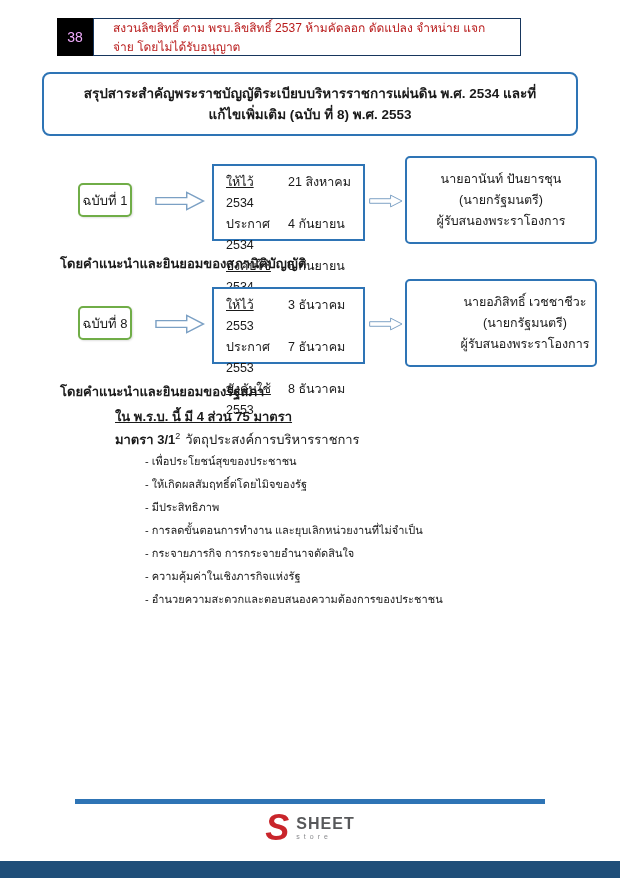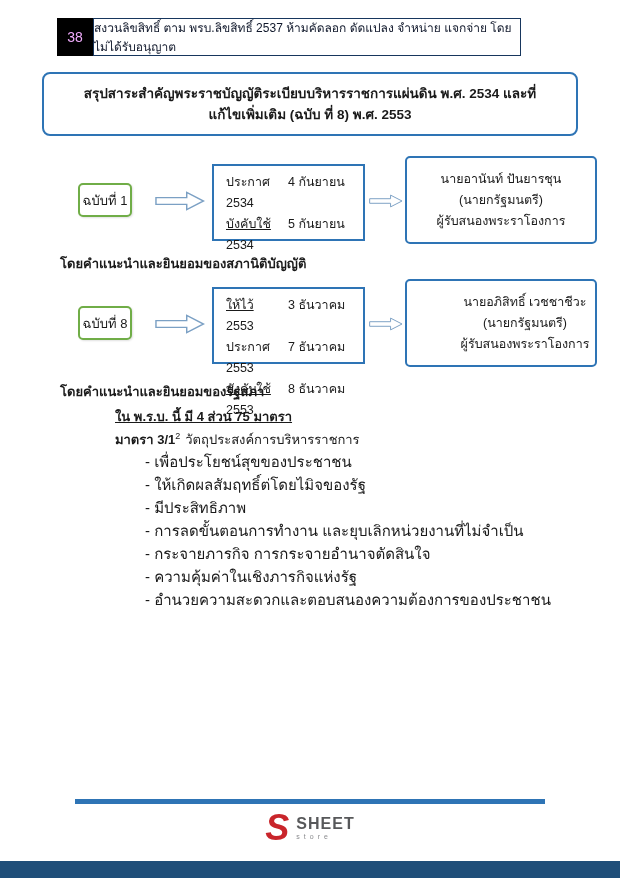--- a/index.html
+++ b/index.html
@@ -7,21 +7,21 @@
     position:relative;width:620px;height:878px;margin:0 auto;background:#ffffff;
     font-family:"Liberation Sans","DejaVu Sans",sans-serif;color:#1a1a1a;overflow:hidden;
   }
   
   .pagenum{
     position:absolute;left:57px;top:18px;width:36px;height:38px;background:#000;
     color:#f0abfc;display:flex;align-items:center;justify-content:center;font-size:14px;
   }
   .copybox{
     position:absolute;left:93px;top:18px;width:428px;height:38px;border:1px solid #17365d;
-    box-sizing:border-box;display:flex;align-items:center;padding:0 0;font-size:12px;color:#0f172a;
+    box-sizing:border-box;display:flex;align-items:center;padding:0 19px;font-size:12px;color:#b91c1c;
   }
   
   .titlebox{
     position:absolute;left:42px;top:72px;width:536px;height:64px;border:2px solid #2e74b5;
     border-radius:8px;box-sizing:border-box;display:flex;align-items:center;justify-content:center;
     text-align:center;font-weight:bold;font-size:13.5px;line-height:21px;padding:8px 34px;
   }
   
   .edbox{
     position:absolute;left:78px;width:54px;height:34px;border:2px solid #70ad47;border-radius:5px;
@@ -41,21 +41,21 @@
     box-sizing:border-box;display:flex;flex-direction:column;align-items:center;justify-content:center;
     text-align:center;font-size:12.5px;line-height:21px;background:#fff;
   }
   .note{position:absolute;left:60px;font-weight:bold;font-size:13px;}
   
   .sec-head{position:absolute;left:115px;top:406px;font-weight:bold;font-size:13px;text-decoration:underline;}
   .sec-matra{position:absolute;left:115px;top:429px;font-size:13px;}
   .sec-matra .b{font-weight:bold;}
   .sec-matra sup{font-size:9px;}
   .sec-matra .mtext{margin-left:5px;}
-  .objlist{position:absolute;left:145px;top:450px;font-size:15px;line-height:23px;}
+  .objlist{position:absolute;left:145px;top:450px;font-size:11px;line-height:23px;}
   
   .divbar{position:absolute;left:75px;top:799px;width:470px;height:5px;background:#2e74b5;}
   .logo{position:absolute;left:0;right:0;top:810px;display:flex;align-items:center;justify-content:center;gap:7px;}
   .logo-s{color:#c9252b;font-weight:bold;font-style:italic;font-size:36px;line-height:1;}
   .logo-text-wrap{display:flex;flex-direction:column;align-items:flex-start;}
   .logo-name{font-size:16px;font-weight:bold;color:#57585a;letter-spacing:1px;line-height:1.1;}
   .logo-sub{font-size:7px;letter-spacing:4px;color:#8a8b8e;line-height:1.2;}
   .bottombar{position:absolute;left:0;right:0;bottom:0;height:17px;background:#1f4e79;}
 </style>
 </head>
@@ -74,20 +74,21 @@
 
   <div class="edbox" style="top:183px;">
     <span>ฉบับที่ 1</span>
   </div>
   <div class="arrow" style="left:155px;top:190px;">
     <svg viewBox="0 0 52 22">
         <path d="M1 7.5 H33 V2 L50.5 11 L33 20 V14.5 H1 Z" fill="#ffffff" stroke="#7ba0c4" stroke-width="1.5"></path>
       </svg>
   </div>
   <div class="datesbox" style="top:164px;">
+    <div><span class="dlabel u">ให้ไว้</span><span>21 สิงหาคม 2534</span></div>
     <div><span class="dlabel">ประกาศ</span><span>4 กันยายน 2534</span></div>
     <div><span class="dlabel u">บังคับใช้</span><span>5 กันยายน 2534</span></div>
   </div>
   <div class="arrow" style="left:369px;top:190px;width:34px;">
     <svg viewBox="0 0 52 22">
         <path d="M1 7.5 H33 V2 L50.5 11 L33 20 V14.5 H1 Z" fill="#ffffff" stroke="#7ba0c4" stroke-width="1.5"></path>
       </svg>
   </div>
   <div class="signerbox" style="top:156px;">
     <div>นายอานันท์ ปันยารชุน</div>

